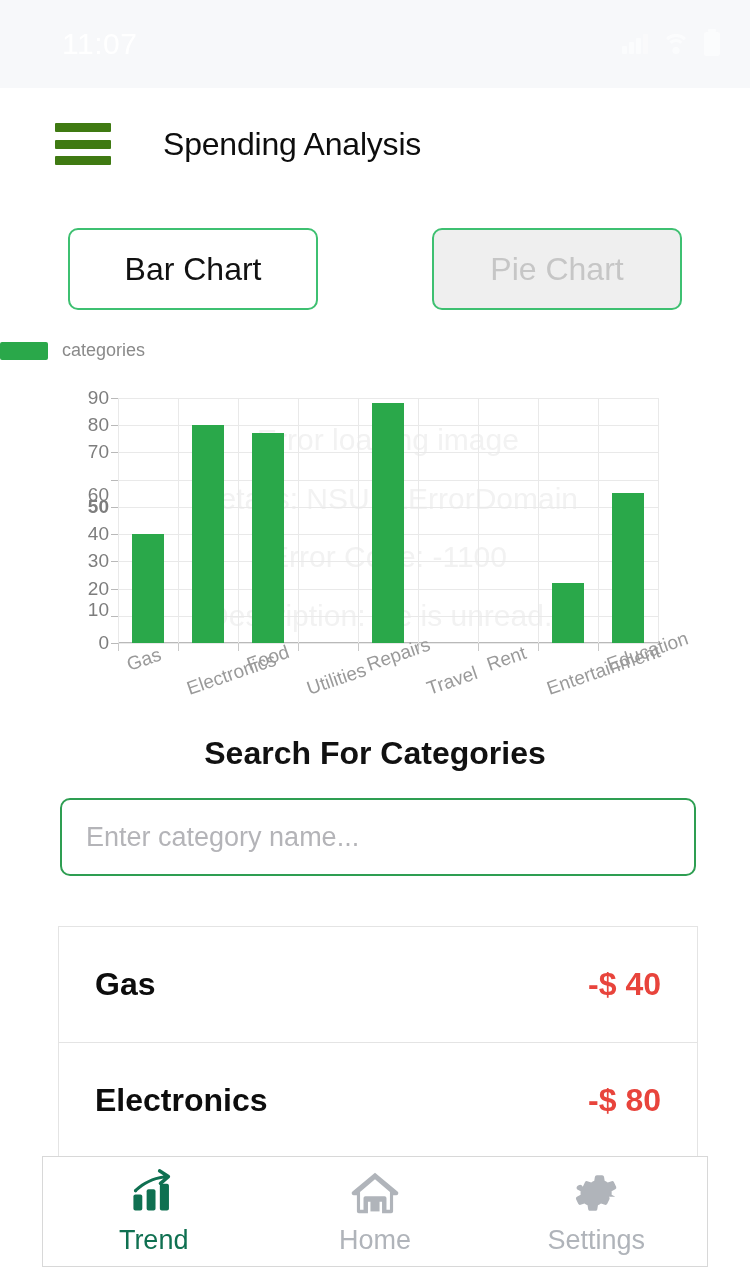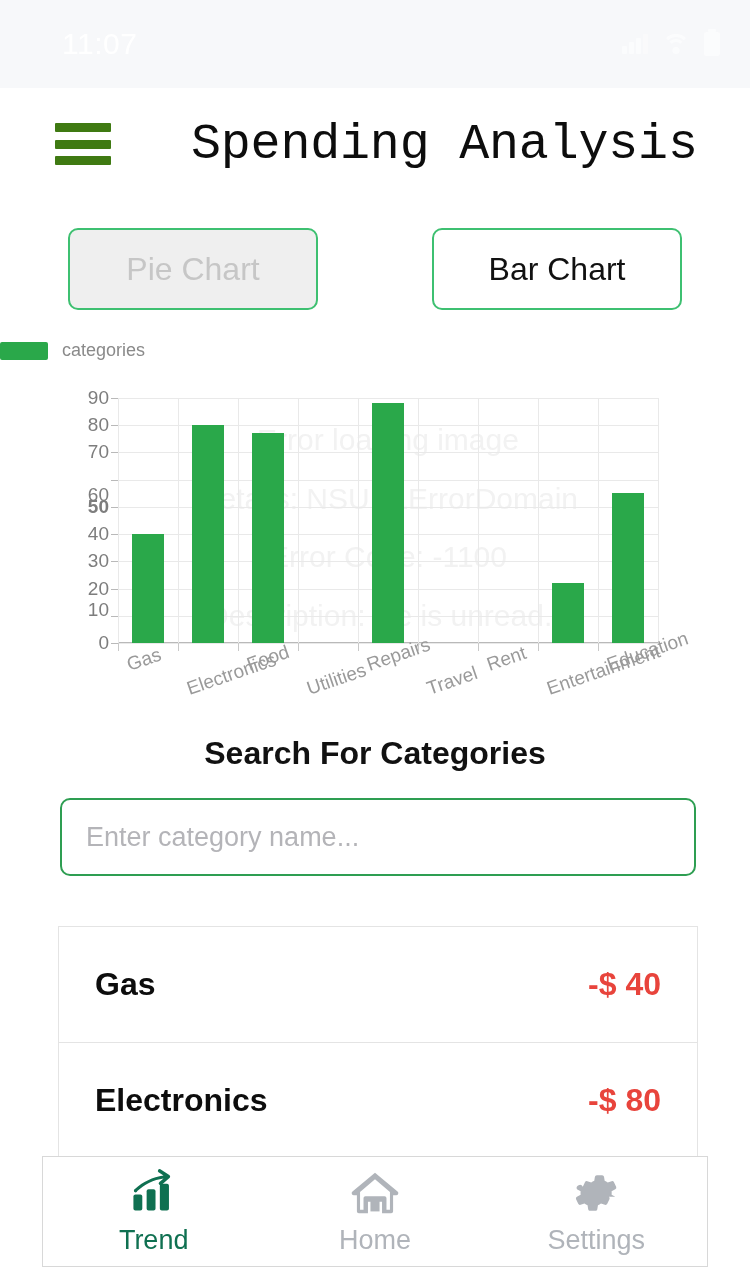--- a/index.html
+++ b/index.html
@@ -107,24 +107,24 @@
     cursor: pointer;
   }
   .hamburger i {
     display: block;
     width: 56px;
     height: 9px;
     background: #3f7a12;
     border-radius: 1px;
   }
   .app-title {
-    margin-left: 80px;
-    font-size: 50px;
+    margin-left: 52px;
+    font-size: 32px;
     color: #0d0d0d;
-    font-family: Liberation Mono, monospace;
+    font-family: Liberation Sans, sans-serif;
     letter-spacing: -0.2px;
   }
 
   
   .chart-toggle {
     position: absolute;
     top: 228px; left: 0;
     width: 750px;
     padding: 0 68px;
     display: flex;
@@ -378,22 +378,22 @@
   <div class="app-bar">
     <div class="hamburger">
         <i></i>
         <i></i>
         <i></i>
       </div>
     <div class="app-title">Spending Analysis</div>
   </div>
 
   <div class="chart-toggle">
+    <button class="toggle-btn">Bar Chart</button>
     <button class="toggle-btn disabled">Pie Chart</button>
-    <button class="toggle-btn">Bar Chart</button>
   </div>
 
   <div class="chart-card">
     <div class="chart-legend">
       <span class="legend-swatch"></span>
       <span class="legend-label">categories</span>
     </div>
     <div class="plot-wrap">
       <div class="watermark">
         <div>Error loading image</div>

